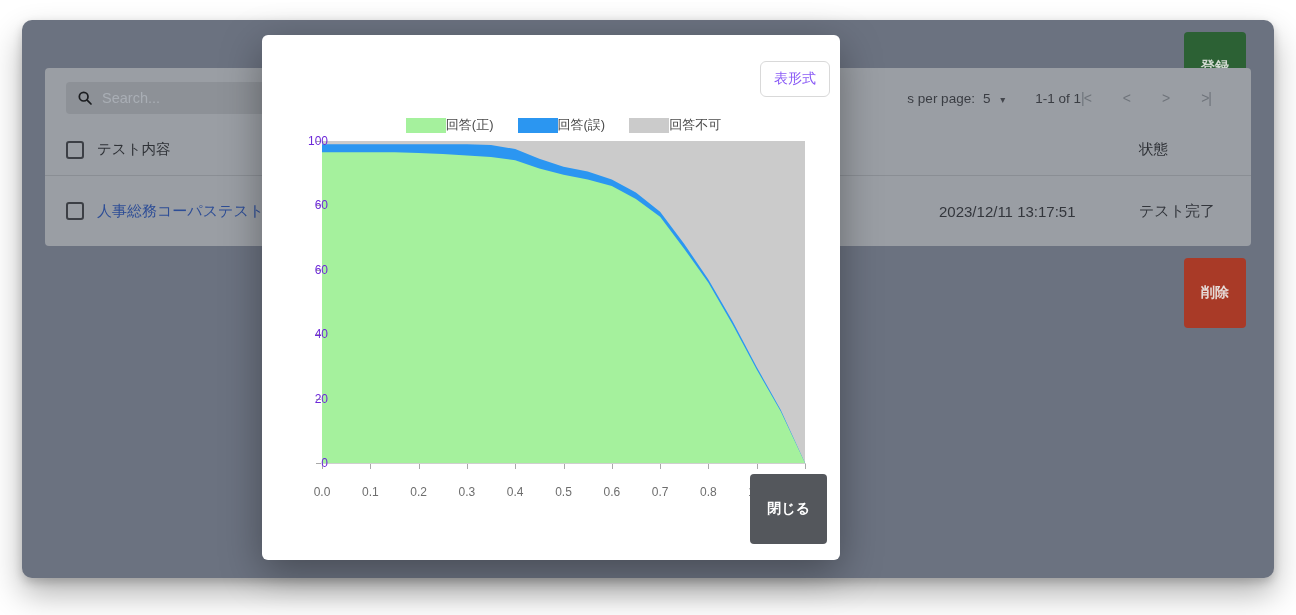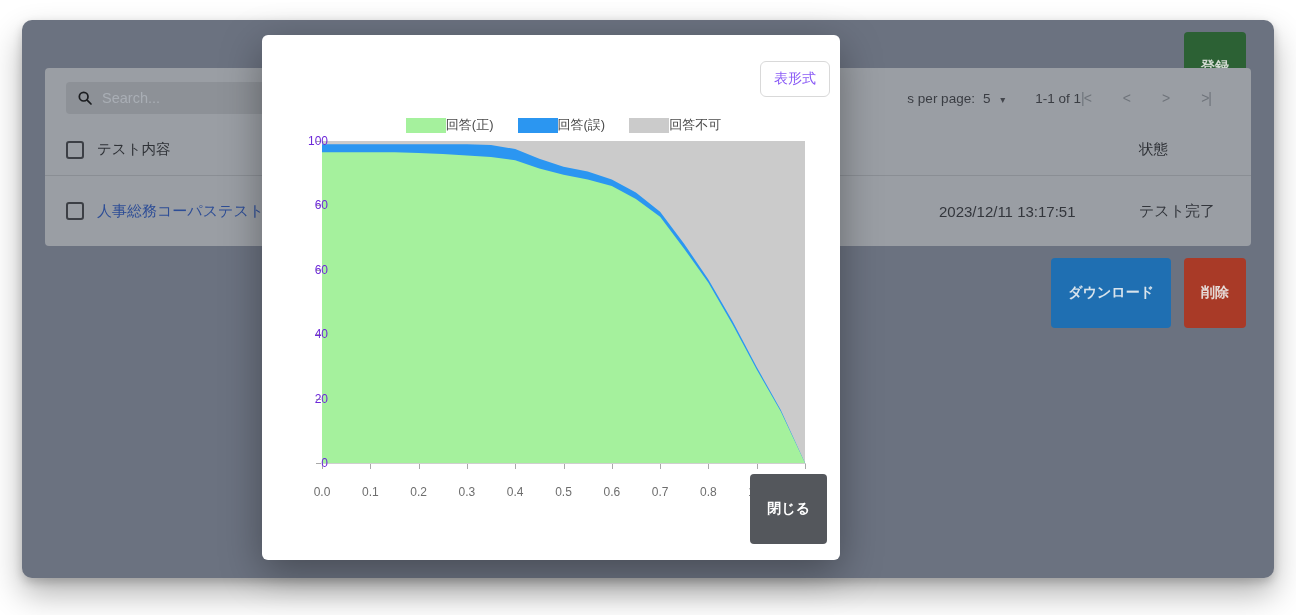--- a/index.html
+++ b/index.html
@@ -131,21 +131,20 @@
       <span class="c-check">
           <span class="checkbox"></span>
         </span>
       <span class="c-name"><span class="row-link">人事総務コーパステスト</span></span>
       <span class="c-date">2023/12/11 13:17:51</span>
       <span class="c-status">テスト完了</span>
     </div>
   </div>
 
   <div class="actions">
-    <button class="btn btn-download">ダウンロード</button>
     <button class="btn btn-delete">削除</button>
   </div>
 </div>
 
 <div class="modal">
   <div class="tabs">
     <button class="tab tab-active">表形式</button>
   </div>
 
   <div class="legend" id="legend">

